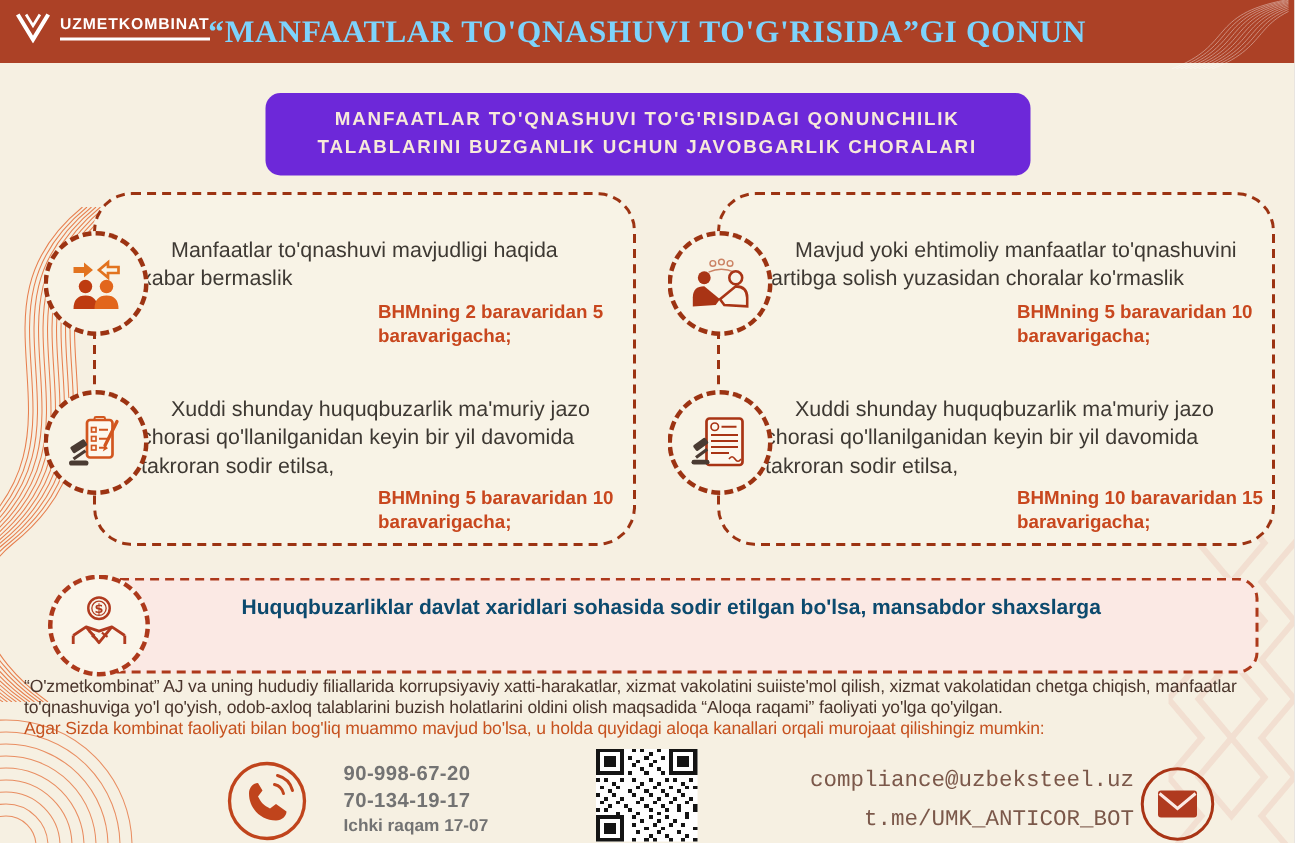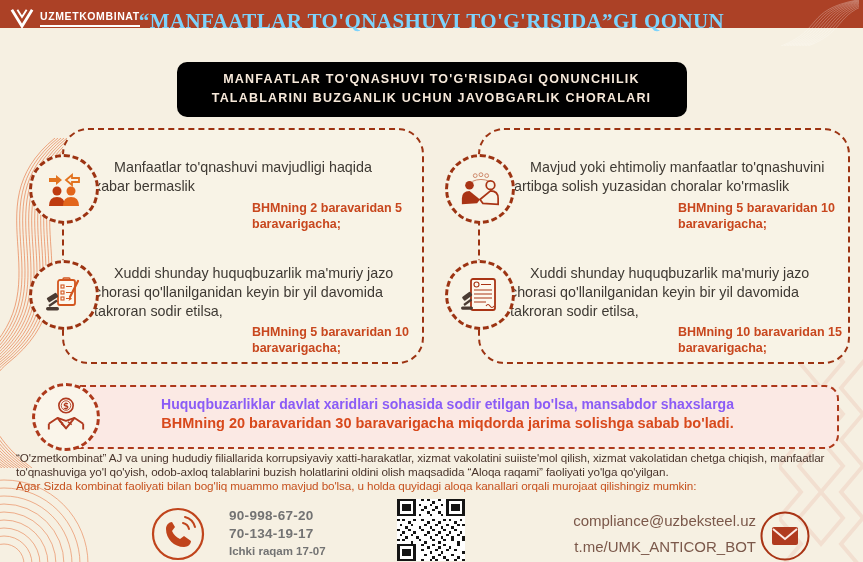--- a/index.html
+++ b/index.html
@@ -1,27 +1,27 @@
 <!DOCTYPE html>
 <html><head>
 <meta charset="utf-8">
 <style>
   html,body{margin:0;padding:0;background:#ddd;}
   .stage{position:relative;width:863px;height:562px;background:#F6F0E2;overflow:hidden;
          font-family:"Liberation Sans",sans-serif;}
   
-  .header{position:absolute;left:0;top:0;right:0;height:28px;background:#AC4126;}
+  .header{position:absolute;left:0;top:0;right:0;height:42px;background:#AC4126;}
   .logo{position:absolute;left:10px;top:7px;display:flex;align-items:center;gap:6px;z-index:3;}
   .logo-text{color:#fff;font-size:10.5px;font-weight:bold;letter-spacing:.6px;
              border-bottom:2px solid #fff;padding-bottom:3px;}
   .title{position:absolute;left:0;right:0;top:9px;text-align:center;color:#7dd3fc;
          font-family:"Liberation Serif","DejaVu Serif",serif;font-size:21px;font-weight:600;letter-spacing:.4px;}
   
   .banner{position:absolute;left:50%;top:62px;transform:translateX(-50%);width:482px;
-          background:#000000;color:#F7E9DA;border-radius:10px;padding:8px 14px;text-align:center;
+          background:#6d28d9;color:#F7E9DA;border-radius:10px;padding:8px 14px;text-align:center;
           font-weight:bold;font-size:12.5px;letter-spacing:1.2px;line-height:1.55;z-index:2;}
   .banner span{display:block;}
   
   .pbox{position:absolute;border:2.5px dashed #9C3312;border-radius:26px;background:#F8F3E6;z-index:1;}
   #left-box{left:62px;top:128px;width:358px;height:232px;}
   #right-box{left:478px;top:128px;width:368px;height:232px;}
   .icon-circle{position:absolute;left:-35px;width:64px;height:64px;border:3px dashed #9C3312;
                border-radius:50%;background:#F8F3E6;display:flex;align-items:center;justify-content:center;z-index:2;}
   .c1{top:24px;} .c2{top:130px;}
   .item-text{position:absolute;font-size:14.3px;color:#3E3933;line-height:1.32;text-indent:1.4em;}
@@ -30,34 +30,34 @@
   #right-box .t1{width:334px;}
   .penalty{position:absolute;font-size:12.5px;font-weight:bold;color:#C8471E;line-height:1.3;width:172px;}
   .p1{left:188px;top:70px;}
   .p2{left:188px;top:194px;}
   #right-box .p1,#right-box .p2{left:198px;}
   
   .bottom-box{position:absolute;left:56px;top:385px;width:779px;height:60px;background:#FBE9E4;
               border:2.5px dashed #AD391B;border-radius:14px;text-align:center;z-index:1;}
   .bottom-circle{position:absolute;left:-26px;top:-4px;width:62px;height:62px;border:3px dashed #AD391B;
                  border-radius:50%;background:#FAF5EA;display:flex;align-items:center;justify-content:center;}
-  .bb1{margin-top:9px;font-size:14px;font-weight:bold;color:#8b5cf6;}
+  .bb1{margin-top:9px;font-size:14px;font-weight:bold;color:#0c4a6e;}
   .bb2{margin-top:3px;font-size:14.5px;font-weight:bold;color:#D8491C;}
   
   .footer{position:absolute;left:16px;right:16px;top:451px;text-align:left;font-size:11.7px;
           line-height:1.2;color:#4A352C;letter-spacing:-0.1px;z-index:1;}
   .footer .hl{color:#C6521F;}
   
   .phone-circle{position:absolute;left:150px;top:506px;width:56px;height:56px;z-index:1;}
   .phone-block{position:absolute;left:229px;top:507px;color:#737373;font-weight:bold;z-index:1;}
   .phone-block .pl{font-size:13.5px;line-height:18px;letter-spacing:.3px;}
   .phone-block .pls{font-size:11.5px;line-height:17px;}
   .qr{position:absolute;left:397px;top:499px;width:68px;height:62px;z-index:1;}
   .email-block{position:absolute;left:440px;top:508px;width:316px;text-align:right;
-               font-family:Liberation Sans, sans-serif;color:#7B584A;
+               font-family:Liberation Mono, monospace;color:#7B584A;
                font-size:15px;line-height:26px;z-index:1;}
   .envelope-circle{position:absolute;left:759px;top:510px;width:52px;height:52px;z-index:1;}
   
   .deco{position:absolute;pointer-events:none;}
   .deco-left{left:-16px;top:138px;width:120px;height:330px;z-index:0;}
   .deco-corner{left:0;top:468px;width:150px;height:94px;z-index:0;}
   .deco-header{right:4px;top:0;width:140px;height:46px;}
   .deco-diamonds{right:0;top:352px;width:84px;height:210px;z-index:0;}
 </style>
 </head>
@@ -220,21 +220,20 @@
         <circle cx="22" cy="10" r="7.5" fill="none" stroke="#B03A1F" stroke-width="1.7"></circle>
         <circle cx="22" cy="10" r="5" fill="none" stroke="#B03A1F" stroke-width="0.9"></circle>
         <text x="22" y="13.6" font-size="9" font-weight="bold" fill="#B03A1F" text-anchor="middle" font-family="DejaVu Sans, sans-serif">$</text>
         <path d="M4 29 l9 -6 9 3 9 -3 9 6" fill="none" stroke="#B03A1F" stroke-width="2" stroke-linejoin="round"></path>
         <path d="M13 23 l9 11 9 -11" fill="none" stroke="#B03A1F" stroke-width="2" stroke-linejoin="round"></path>
         <path d="M17 29l4 3 m3 -5l4 3 m-13 -4l4 3" stroke="#B03A1F" stroke-width="1.5" fill="none"></path>
         <path d="M4 29v6 M40 29v6" stroke="#B03A1F" stroke-width="2"></path>
       </svg>
     </div>
     <div class="bb1">Huquqbuzarliklar davlat xaridlari sohasida sodir etilgan bo'lsa, mansabdor shaxslarga</div>
-    <div class="bb2">BHMning 20 baravaridan 30 baravarigacha miqdorda jarima solishga sabab bo'ladi.</div>
   </div>
 
   <div class="footer">
     <span>“O'zmetkombinat” AJ va uning hududiy filiallarida korrupsiyaviy xatti-harakatlar, xizmat vakolatini suiiste'mol qilish, xizmat vakolatidan chetga chiqish, manfaatlar to'qnashuviga yo'l qo'yish, odob-axloq talablarini buzish holatlarini oldini olish maqsadida “Aloqa raqami” faoliyati yo'lga qo'yilgan.</span><br>
     <span class="hl">Agar Sizda kombinat faoliyati bilan bog'liq muammo mavjud bo'lsa, u holda quyidagi aloqa kanallari orqali murojaat qilishingiz mumkin:</span>
   </div>
 
   <svg class="phone-circle" viewBox="0 0 56 56" xmlns="http://www.w3.org/2000/svg">
     <circle cx="28" cy="28" r="25" fill="none" stroke="#C0441C" stroke-width="2.2"></circle>
     <path d="M22 16c-3 0-6 3-6 7 0 10 8 18 18 18 4 0 7-3 7-6l-7-5-4 3c-4-2-6-4-8-8l3-4-3-5z" fill="#C0441C"></path>

